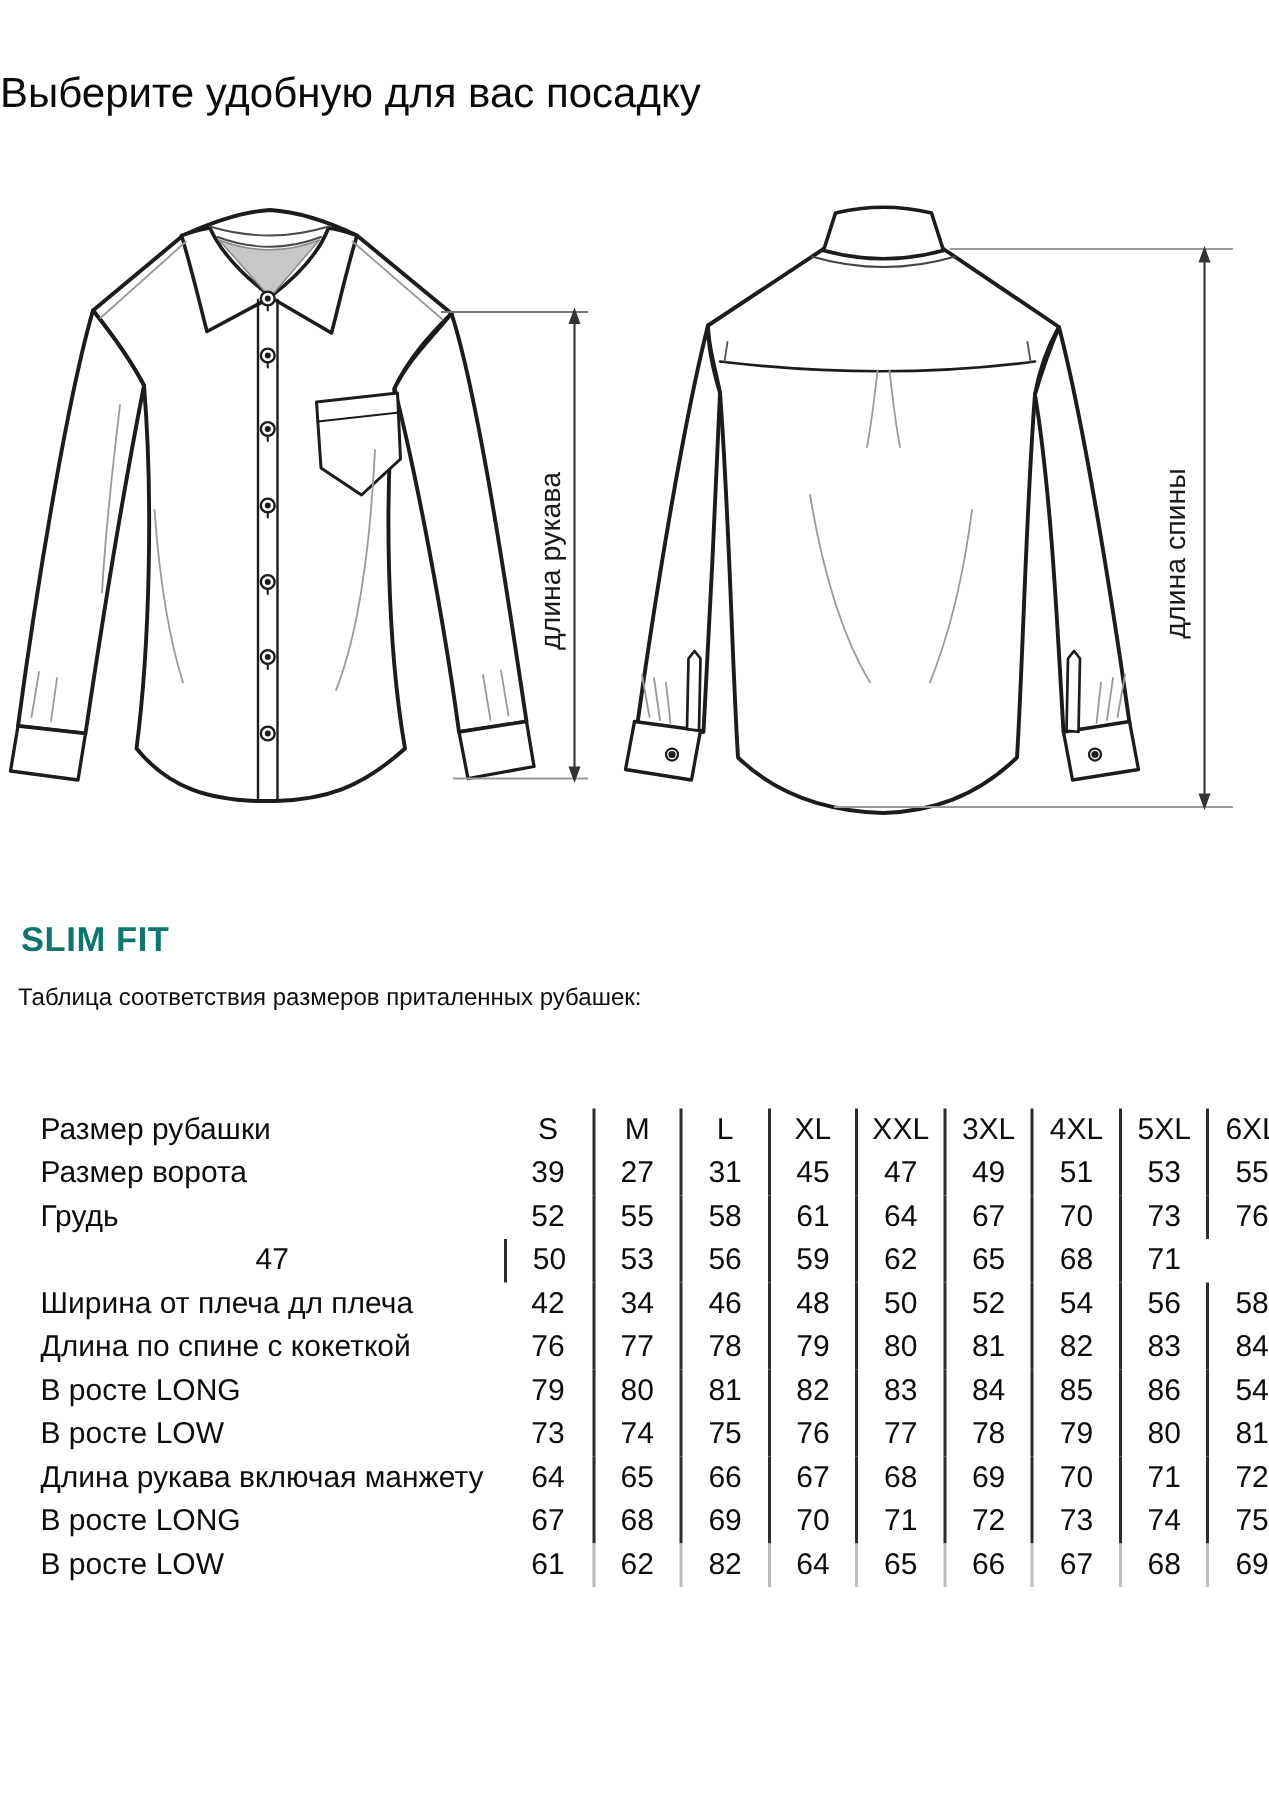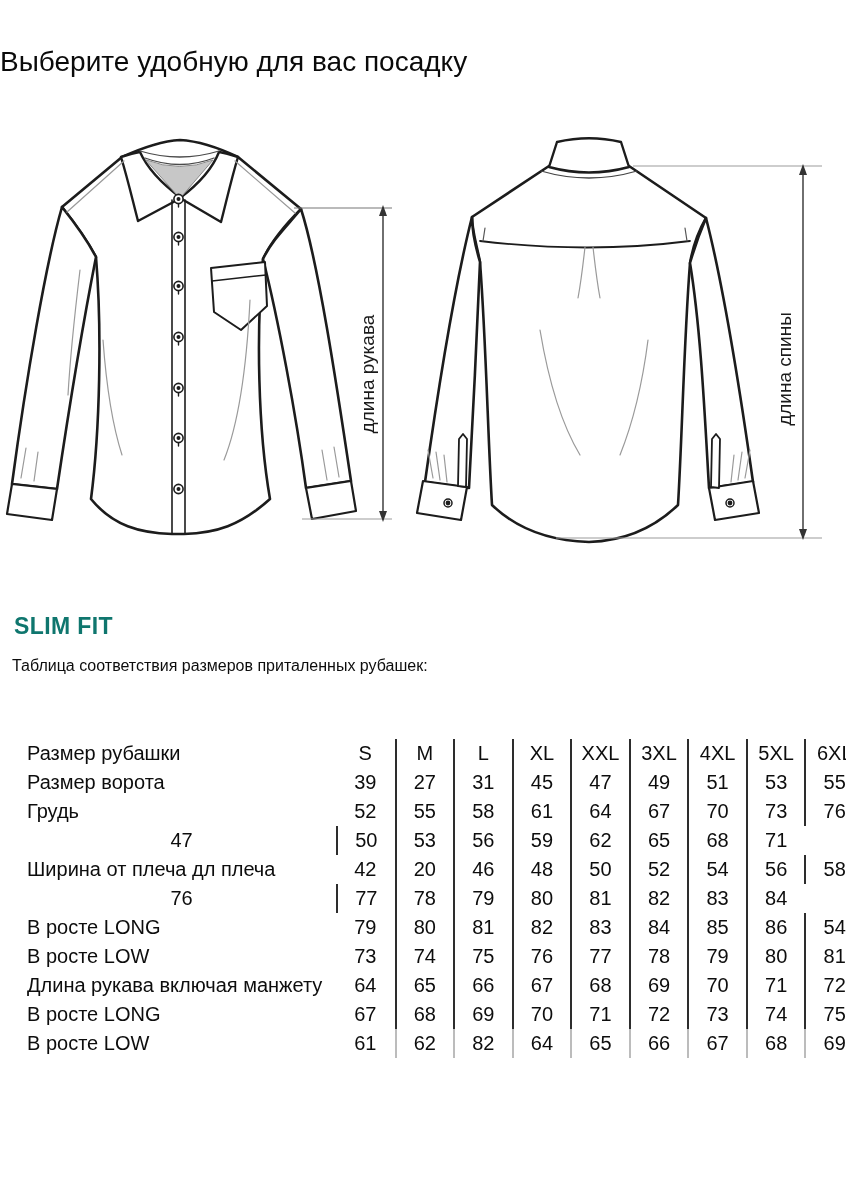--- a/index.html
+++ b/index.html
@@ -231,30 +231,31 @@
       <div class="tcell">56</div>
       <div class="tcell">59</div>
       <div class="tcell">62</div>
       <div class="tcell">65</div>
       <div class="tcell">68</div>
       <div class="tcell">71</div>
     </div>
     <div class="trow">
       <div class="tlabel">Ширина от плеча дл плеча</div>
       <div class="tcell">42</div>
-      <div class="tcell">20</div>
+      <div class="tcell">34</div>
       <div class="tcell">46</div>
       <div class="tcell">48</div>
       <div class="tcell">50</div>
       <div class="tcell">52</div>
       <div class="tcell">54</div>
       <div class="tcell">56</div>
       <div class="tcell">58</div>
     </div>
     <div class="trow">
+      <div class="tlabel">Длина по спине с кокеткой</div>
       <div class="tcell">76</div>
       <div class="tcell">77</div>
       <div class="tcell">78</div>
       <div class="tcell">79</div>
       <div class="tcell">80</div>
       <div class="tcell">81</div>
       <div class="tcell">82</div>
       <div class="tcell">83</div>
       <div class="tcell">84</div>
     </div>

